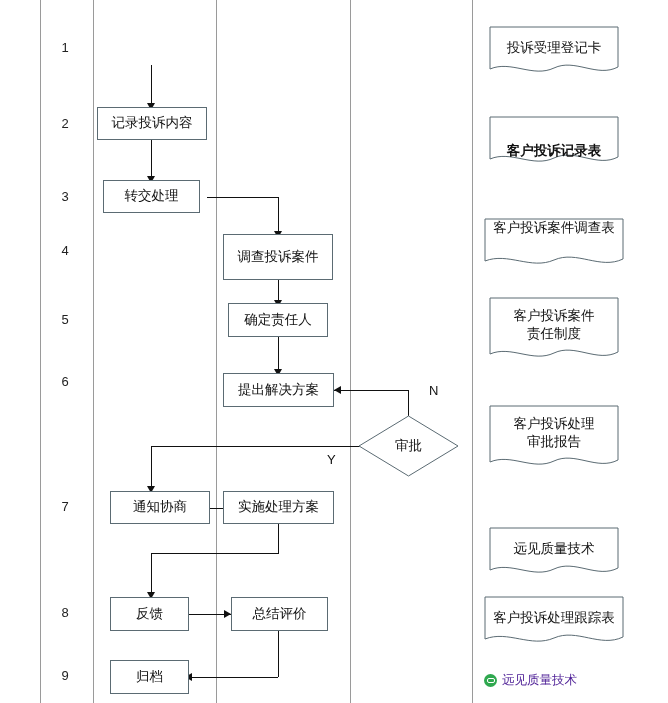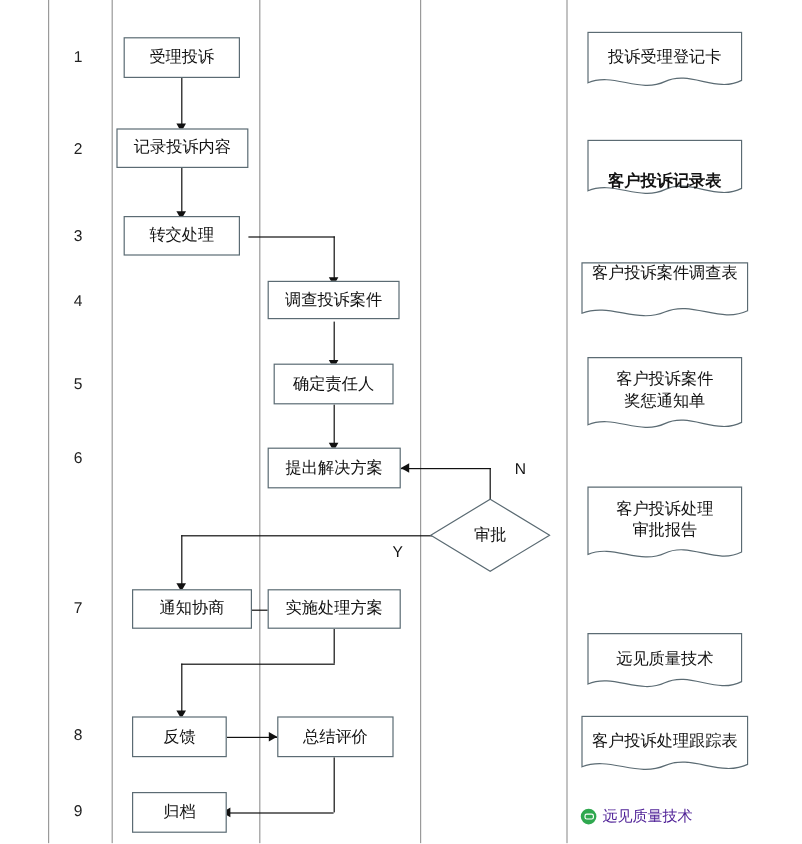--- a/index.html
+++ b/index.html
@@ -200,30 +200,27 @@
   <div class="ln ln-v" style="left:151px; top:553px; height:40px;"></div>
   <div class="arrowhead ah-down" style="left:147px; top:592px;"></div>
 
   <div class="ln ln-h" style="left:189px; top:614px; width:42px;"></div>
   <div class="arrowhead ah-right" style="left:224px; top:610px;"></div>
 
   <div class="ln ln-v" style="left:278px; top:631px; height:46px;"></div>
   <div class="ln ln-h" style="left:190px; top:677px; width:88px;"></div>
   <div class="arrowhead ah-left" style="left:185px; top:673px;"></div>
 
-  <div class="node" style="left:103px; top:31px;  width:97px; height:34px;">
-    <span>受理投诉</span>
-  </div>
   <div class="node" style="left:97px;  top:107px; width:110px; height:33px;">
     <span>记录投诉内容</span>
   </div>
   <div class="node" style="left:103px; top:180px; width:97px; height:33px;">
     <span>转交处理</span>
   </div>
-  <div class="node" style="left:223px; top:234px; width:110px; height:32px;">
+  <div class="node" style="left:223px; top:234px; width:110px; height:46px;">
     <span>调查投诉案件</span>
   </div>
   <div class="node" style="left:228px; top:303px; width:100px; height:34px;">
     <span>确定责任人</span>
   </div>
   <div class="node" style="left:223px; top:373px; width:111px; height:34px;">
     <span>提出解决方案</span>
   </div>
   <div class="node" style="left:110px; top:491px; width:100px; height:33px;font-family:Liberation Serif, serif;">
     <span>通知协商</span>
@@ -267,21 +264,21 @@
       <path d="M1,1 L139,1 L139,41 C116,52 93,32 70,42 C47,52 24,34 1,43 Z" fill="#ffffff" stroke="#5b6b73" stroke-width="1"></path>
     </svg>
     <div class="doc-label" style="padding-top:1px;">客户投诉案件调查表</div>
   </div>
 
   <div class="doc" style="left:489px; top:297px; width:130px; height:65px;">
     <svg width="130" height="65" viewBox="0 0 130 65">
       <path d="M1,1 L129,1 L129,55 C108,66 86,46 65,56 C44,66 22,48 1,57 Z" fill="#ffffff" stroke="#5b6b73" stroke-width="1"></path>
     </svg>
     <div class="doc-label" style="padding-top:10px; white-space:pre-line;">客户投诉案件
-奖惩通知单</div>
+责任制度</div>
   </div>
 
   <div class="doc" style="left:489px; top:405px; width:130px; height:65px;">
     <svg width="130" height="65" viewBox="0 0 130 65">
       <path d="M1,1 L129,1 L129,55 C108,66 86,46 65,56 C44,66 22,48 1,57 Z" fill="#ffffff" stroke="#5b6b73" stroke-width="1"></path>
     </svg>
     <div class="doc-label" style="padding-top:10px; white-space:pre-line;">客户投诉处理
 审批报告</div>
   </div>
 

